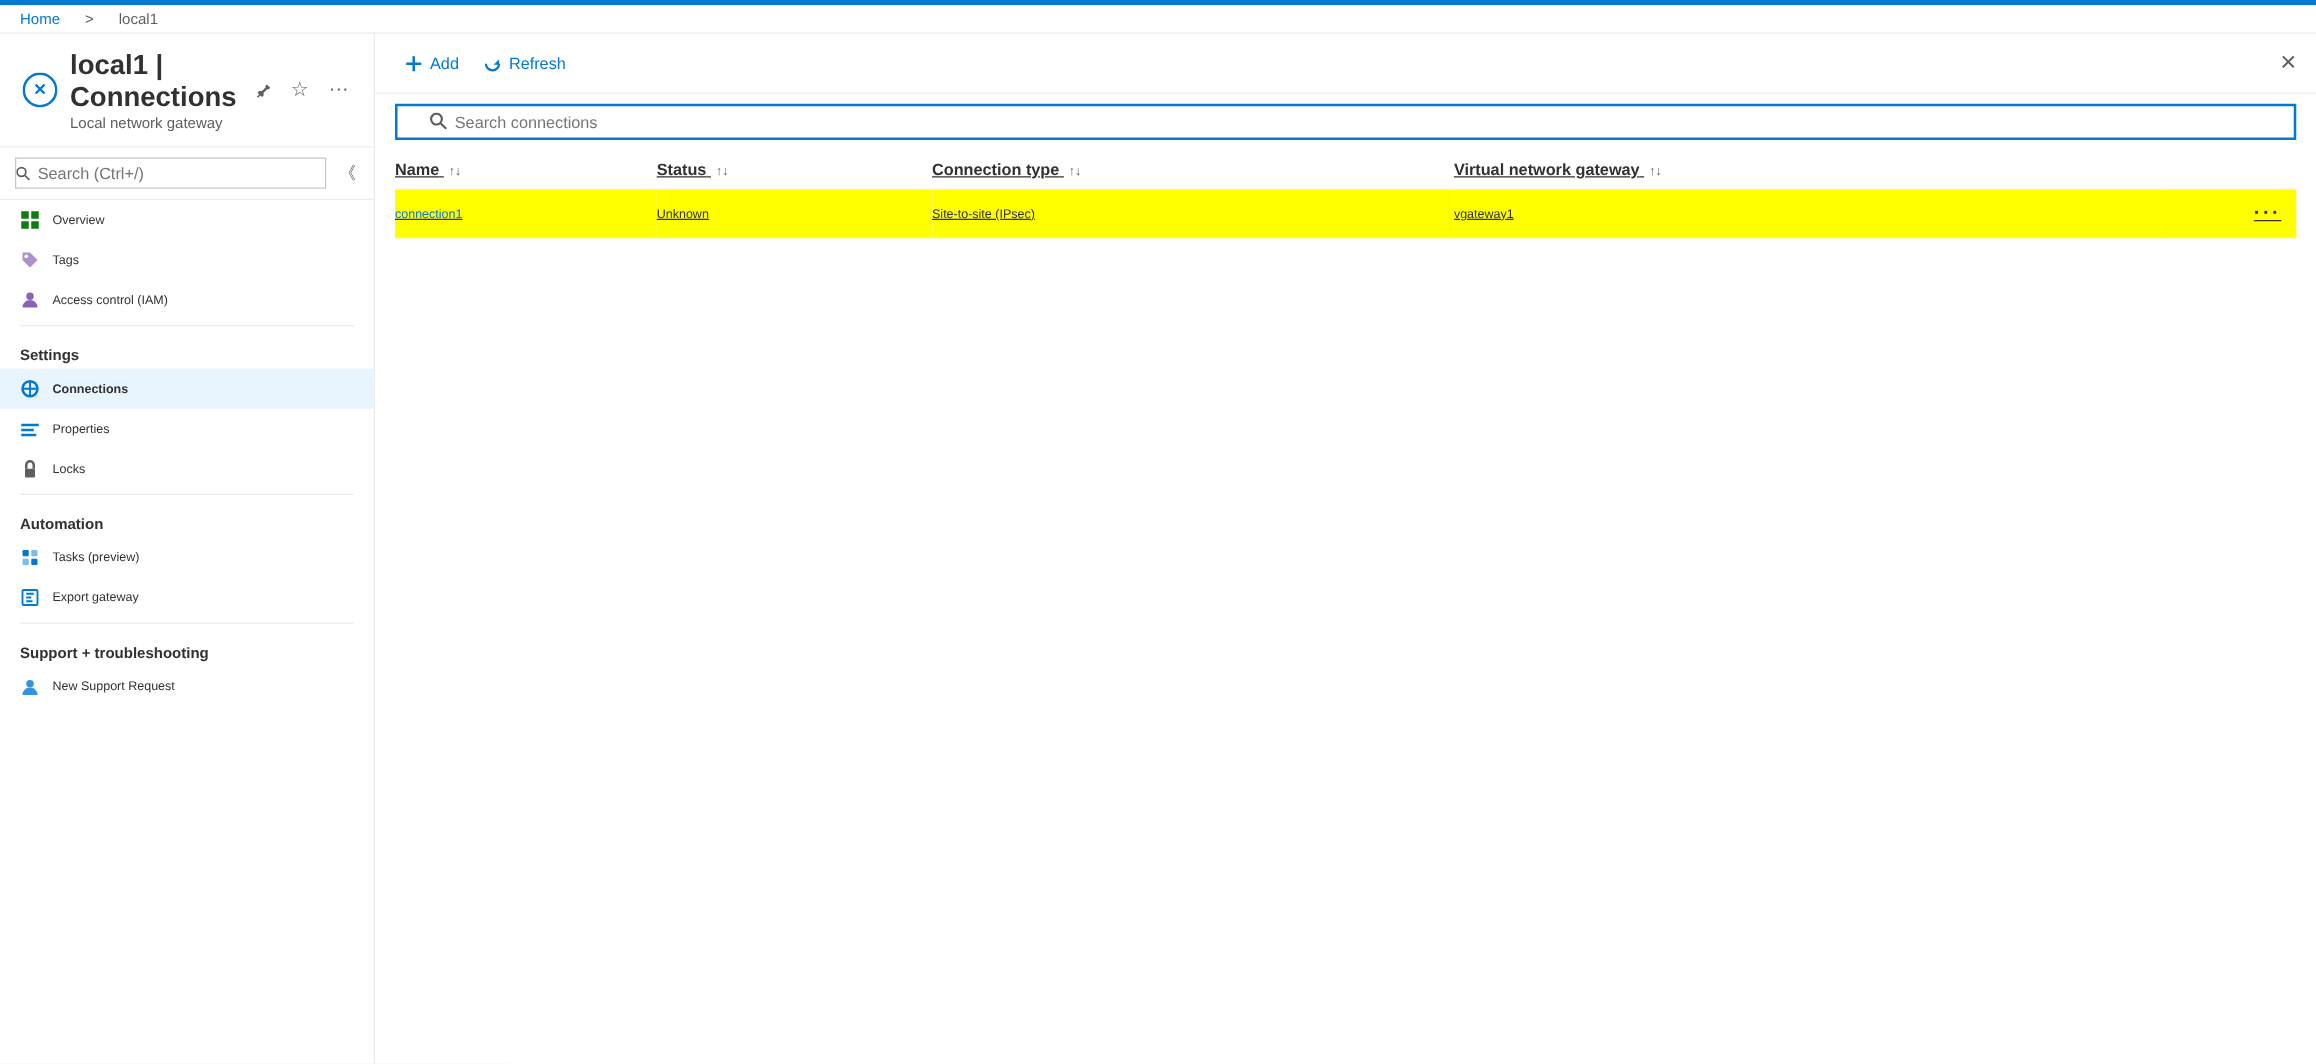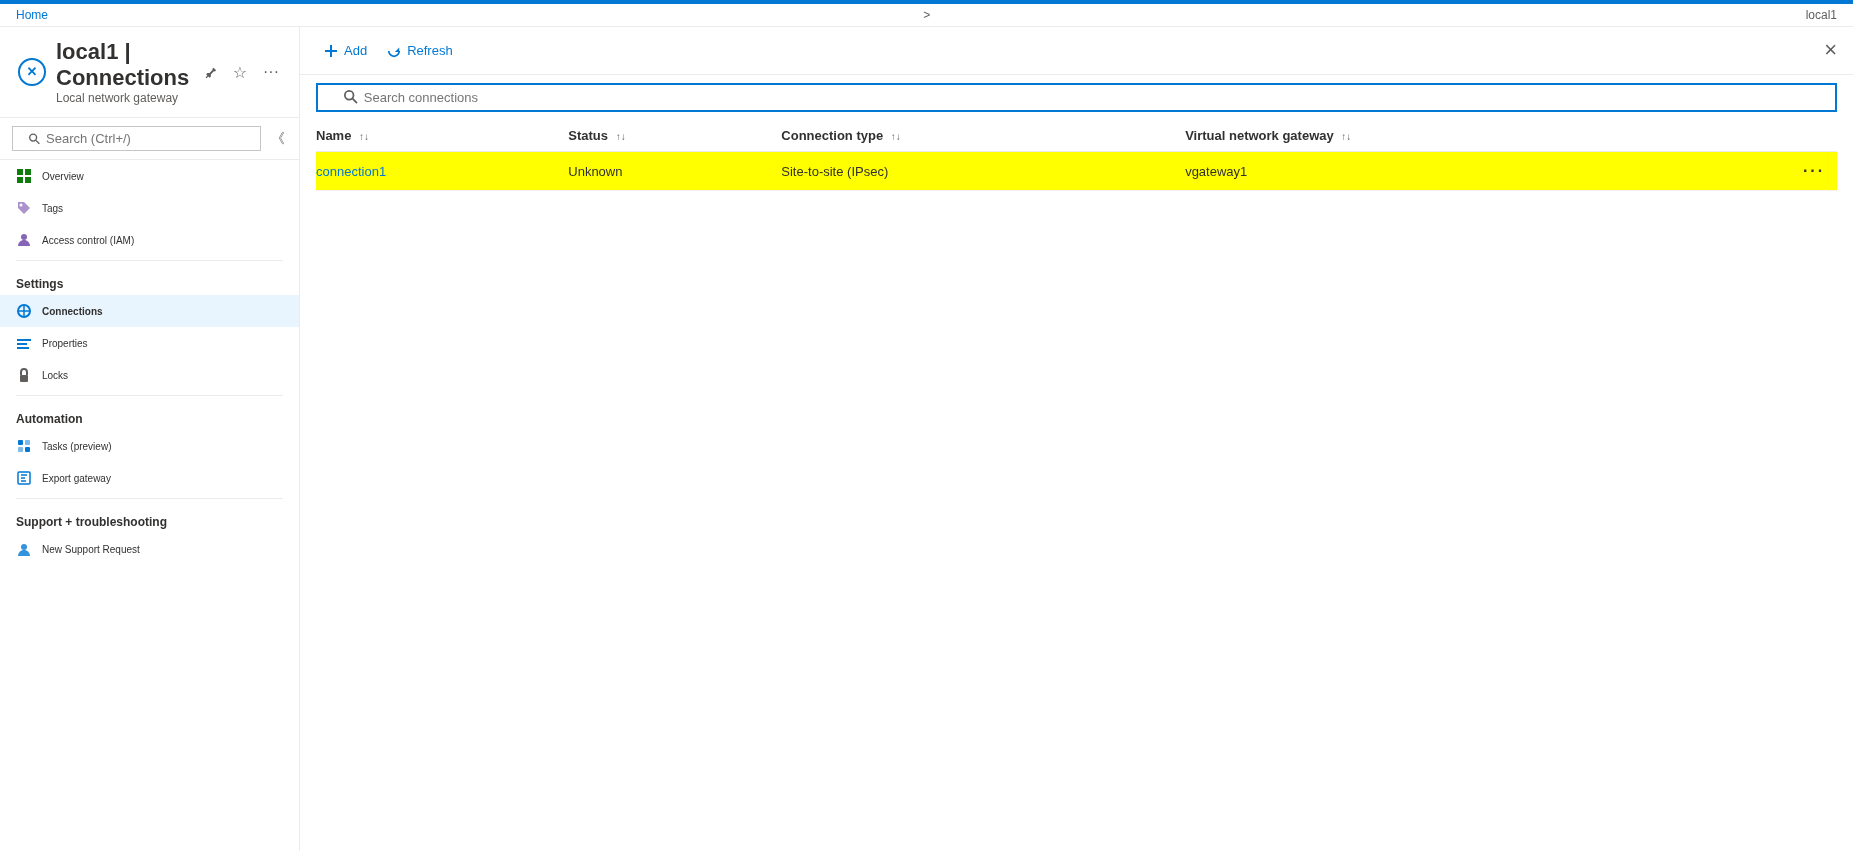--- a/index.html
+++ b/index.html
@@ -11,26 +11,25 @@
       background: #0078d4;
       flex-shrink: 0;
     }
 
     
     .breadcrumb {
       background: #fff;
       padding: 4px 16px;
       display: flex;
       align-items: center;
-      gap: 0;
+      gap: 20px;
       font-size: 12px;
       color: #0078d4;
       flex-shrink: 0;
       border-bottom: 1px solid #edebe9;
-      justify-content: space-between;
     }
     .breadcrumb span { color: #605e5c; }
 
     
     .main-layout {
       display: flex;
       flex: 1;
       overflow: hidden;
     }
 
@@ -88,21 +87,21 @@
     
     .sidebar-search {
       padding: 8px 12px;
       border-bottom: 1px solid #edebe9;
     }
     .sidebar-search-inner {
       display: flex;
       align-items: center;
       border: 1px solid #c8c6c4;
       background: #fff;
-      padding: 4px 16px;
+      padding: 4px 0;
       gap: 6px;
     }
     .sidebar-search-inner input {
       border: none;
       outline: none;
       font-size: 13px;
       color: #605e5c;
       width: 100%;
       background: transparent;
     }
@@ -221,20 +220,21 @@
 
     
     .table-container {
       flex: 1;
       overflow-y: auto;
       padding: 0 16px;
     }
     table {
       width: 100%;
       border-collapse: collapse;
+      text-decoration: underline;
     }
     thead th {
       text-align: left;
       font-weight: 600;
       font-size: 13px;
       color: #323130;
       padding: 8px 12px 8px 0;
       border-bottom: 1px solid #edebe9;
       white-space: nowrap;
     }
@@ -243,21 +243,21 @@
       font-size: 10px;
       color: #605e5c;
       margin-left: 4px;
     }
     tbody tr {
       cursor: pointer;
     }
     tbody tr.selected { background: #ffff00; }
     tbody td {
       padding: 10px 12px 10px 0;
-      font-size: 13px;
+      font-size: 10px;
       border-bottom: 1px solid #f3f2f1;
     }
     .link-cell { color: #0078d4; }
     .row-actions {
       text-align: right;
       color: #323130;
       font-size: 16px;
       font-weight: 700;
       letter-spacing: 2px;
     }

